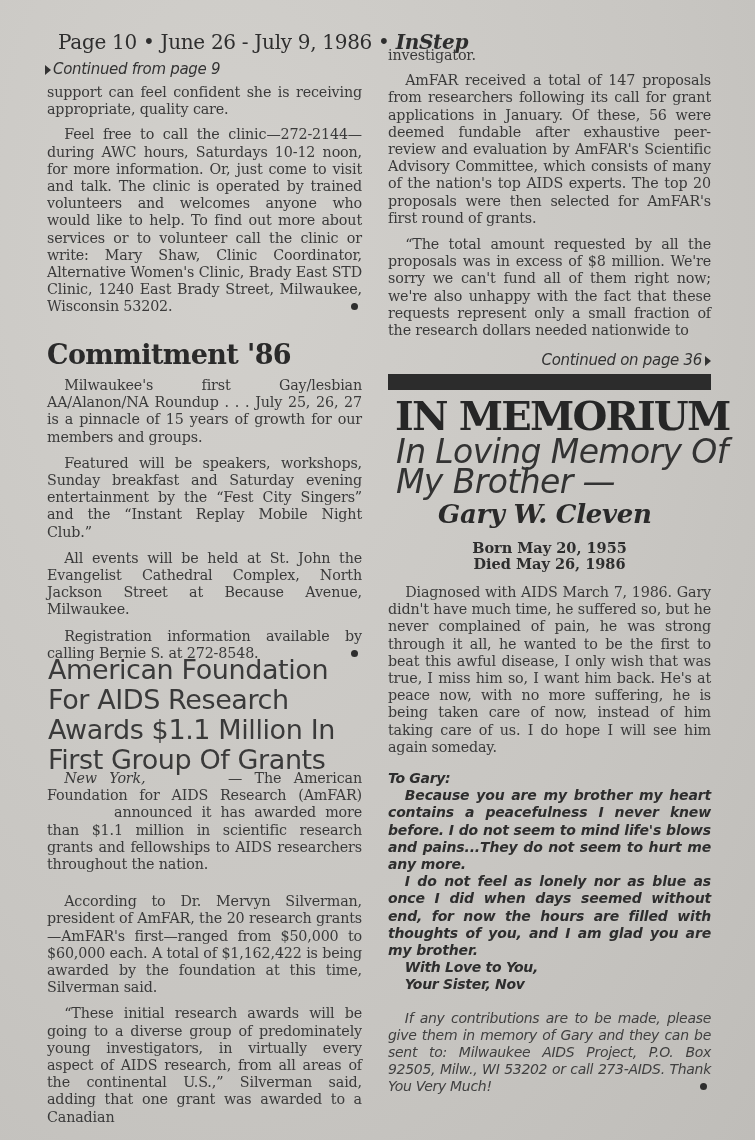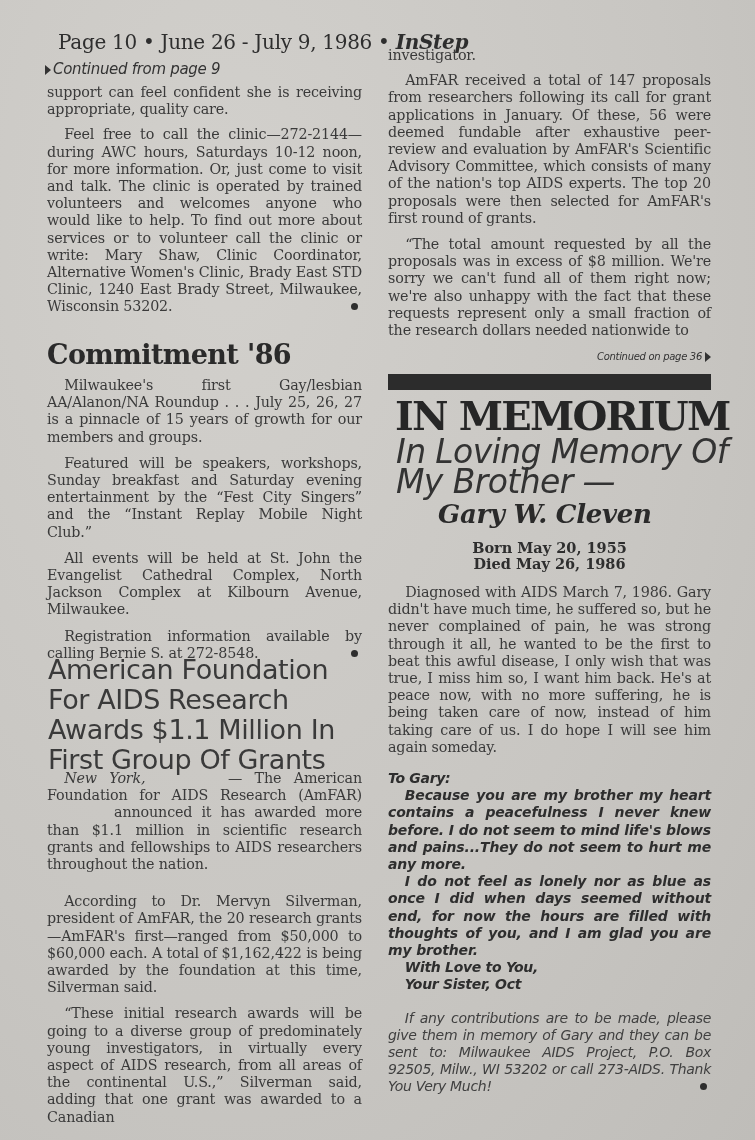--- a/index.html
+++ b/index.html
@@ -16,21 +16,21 @@
   .col-left { left: 47px; width: 315px; }
   .col-right { left: 388px; width: 323px; }
   p { margin: 0; font-size: 14.3px; line-height: 17.2px; text-align: justify; letter-spacing: -0.15px; }
   p.indent { text-indent: 1.2em; }
   .folio { position: absolute; left: 58px; top: 30px; font-size: 20px; color: #2e2e2e; font-family: "DejaVu Serif", serif; white-space: nowrap; letter-spacing: -0.3px; }
   .folio .pub { font-weight: bold; font-style: italic; }
   .cont-from { position: absolute; left: 45px; top: 60px; font-size: 15px; font-style: italic; font-family: "DejaVu Sans", sans-serif; color: #333; letter-spacing: -0.3px; }
   .bullet-end { float: right; margin-right: 4px; }
   .h-commit { position: absolute; left: 47px; top: 339px; font-size: 27px; font-weight: bold; font-family: "DejaVu Serif", serif; color: #2a2a2a; letter-spacing: -0.6px; }
   .h-amfar { position: absolute; left: 48px; top: 655px; width: 320px; font-size: 27px; line-height: 30px; font-family: "DejaVu Sans", sans-serif; color: #3a3a3a; letter-spacing: -0.4px; }
-  .cont-on { position: absolute; right: 44px; top: 351px; font-size: 10px; font-style: italic; font-family: "DejaVu Sans", sans-serif; color: #333; letter-spacing: -0.3px; }
+  .cont-on { position: absolute; right: 44px; top: 351px; font-size: 15px; font-style: italic; font-family: "DejaVu Sans", sans-serif; color: #333; letter-spacing: -0.3px; }
   .black-bar { position: absolute; left: 388px; top: 374px; width: 323px; height: 16px; background: #2c2c2c; }
   .h-memoriam { position: absolute; left: 395px; top: 392px; font-size: 40px; font-weight: bold; font-family: "DejaVu Serif", serif; color: #262626; letter-spacing: -1.8px; white-space: nowrap; }
   .sub-memory { position: absolute; left: 396px; top: 437px; font-size: 33px; line-height: 30px; font-style: italic; font-family: "DejaVu Sans", sans-serif; color: #333; letter-spacing: -0.6px; }
   .name { position: absolute; left: 438px; top: 499px; font-size: 26px; font-weight: bold; font-style: italic; font-family: "DejaVu Serif", serif; color: #2a2a2a; letter-spacing: -0.3px; white-space: nowrap; }
   .dates { position: absolute; left: 388px; top: 540px; width: 323px; text-align: center; font-size: 14.5px; line-height: 16px; font-weight: bold; font-family: "DejaVu Serif", serif; color: #2e2e2e; }
   .poem { font-style: italic; font-weight: bold; font-family: "DejaVu Sans", sans-serif; font-size: 14px; line-height: 17.2px; color: #2e2e2e; letter-spacing: -0.3px; }
   .poem p { font-size: 14px; }
   .contrib { font-style: italic; font-family: "DejaVu Sans", sans-serif; font-size: 14px; line-height: 17.2px; color: #404040; letter-spacing: -0.3px; }
   .dot { display: inline-block; width: 7px; height: 7px; background: #2e2e2e; border-radius: 50%; }
   .arrow { display: inline-block; width: 0; height: 0; border-top: 5px solid transparent; border-bottom: 5px solid transparent; border-left: 6px solid #333; vertical-align: middle; margin-left: 3px; }
@@ -57,21 +57,21 @@
 
   <div class="col col-left" style="top:84px">
     <p>support can feel confident she is receiving appropriate, quality care.</p>
     <p class="indent" style="margin-top:8px"><span>Feel free to call the clinic—272-2144—during AWC hours, Saturdays 10-12 noon, for more information. Or, just come to visit and talk. The clinic is operated by trained volunteers and welcomes anyone who would like to help. To find out more about services or to volunteer call the clinic or write: Mary Shaw, Clinic Coordinator, Alternative Women's Clinic, Brady East STD Clinic, 1240 East Brady Street, Milwaukee, Wisconsin 53202.</span> <span class="bullet-end dot" style="margin-top:5px"></span></p>
   </div>
 
   <div class="h-commit">Commitment '86</div>
   <div class="col col-left" style="top:377px">
     <p class="indent">Milwaukee's first Gay/lesbian AA/Alanon/NA Roundup . . . July 25, 26, 27 is a pinnacle of 15 years of growth for our members and groups.</p>
     <p class="indent" style="margin-top:9px">Featured will be speakers, workshops, Sunday breakfast and Saturday evening entertainment by the “Fest City Singers” and the “Instant Replay Mobile Night Club.”</p>
-    <p class="indent" style="margin-top:9px">All events will be held at St. John the Evangelist Cathedral Complex, North Jackson Complex at Kilbourn Avenue, Milwaukee.</p>
+    <p class="indent" style="margin-top:9px">All events will be held at St. John the Evangelist Cathedral Complex, North Jackson Street at Because Avenue, Milwaukee.</p>
     <p class="indent" style="margin-top:9px"><span>Registration information available by calling Bernie S. at 272-8548.</span> <span class="bullet-end dot" style="margin-top:5px"></span></p>
   </div>
 
   <div class="h-amfar">American Foundation For AIDS Research Awards $1.1 Million In First Group Of Grants</div>
 
   <div class="col col-left" style="top:770px">
     <p class="indent"><em>New York,</em><span class="blank"></span> <span>— The American Foundation for AIDS Research (AmFAR)</span><span class="blank-wide"></span> <span>announced it has awarded more than $1.1 million in scientific research grants and fellowships to AIDS researchers throughout the nation.</span></p>
     <p class="indent" style="margin-top:20px">According to Dr. Mervyn Silverman, president of AmFAR, the 20 research grants—AmFAR's first—ranged from $50,000 to $60,000 each. A total of $1,162,422 is being awarded by the foundation at this time, Silverman said.</p>
     <p class="indent" style="margin-top:9px">“These initial research awards will be going to a diverse group of predominately young investigators, in virtually every aspect of AIDS research, from all areas of the continental U.S.,” Silverman said, adding that one grant was awarded to a Canadian</p>
   </div>
@@ -100,20 +100,20 @@
 
   <div class="col col-right" style="top:584px">
     <p class="indent">Diagnosed with AIDS March 7, 1986. Gary didn't have much time, he suffered so, but he never complained of pain, he was strong through it all, he wanted to be the first to beat this awful disease, I only wish that was true, I miss him so, I want him back. He's at peace now, with no more suffering, he is being taken care of now, instead of him taking care of us. I do hope I will see him again someday.</p>
 
     <div class="poem" style="margin-top:14px">
       <div>To Gary:</div>
       <p class="indent">Because you are my brother my heart contains a peacefulness I never knew before. I do not seem to mind life's blows and pains...They do not seem to hurt me any more.</p>
       <p class="indent">I do not feel as lonely nor as blue as once I did when days seemed without end, for now the hours are filled with thoughts of you, and I am glad you are my brother.</p>
       <div style="padding-left:1.2em">
         <div>With Love to You,</div>
-        <div>Your Sister, Oct</div>
+        <div>Your Sister, Nov</div>
       </div>
     </div>
 
     <p class="contrib indent" style="margin-top:16px"><span>If any contributions are to be made, please give them in memory of Gary and they can be sent to: Milwaukee AIDS Project, P.O. Box 92505, Milw., WI 53202 or call 273-AIDS. Thank You Very Much!</span> <span class="bullet-end dot" style="margin-top:5px"></span></p>
   </div>
 
 </div>
 
 </body></html>

